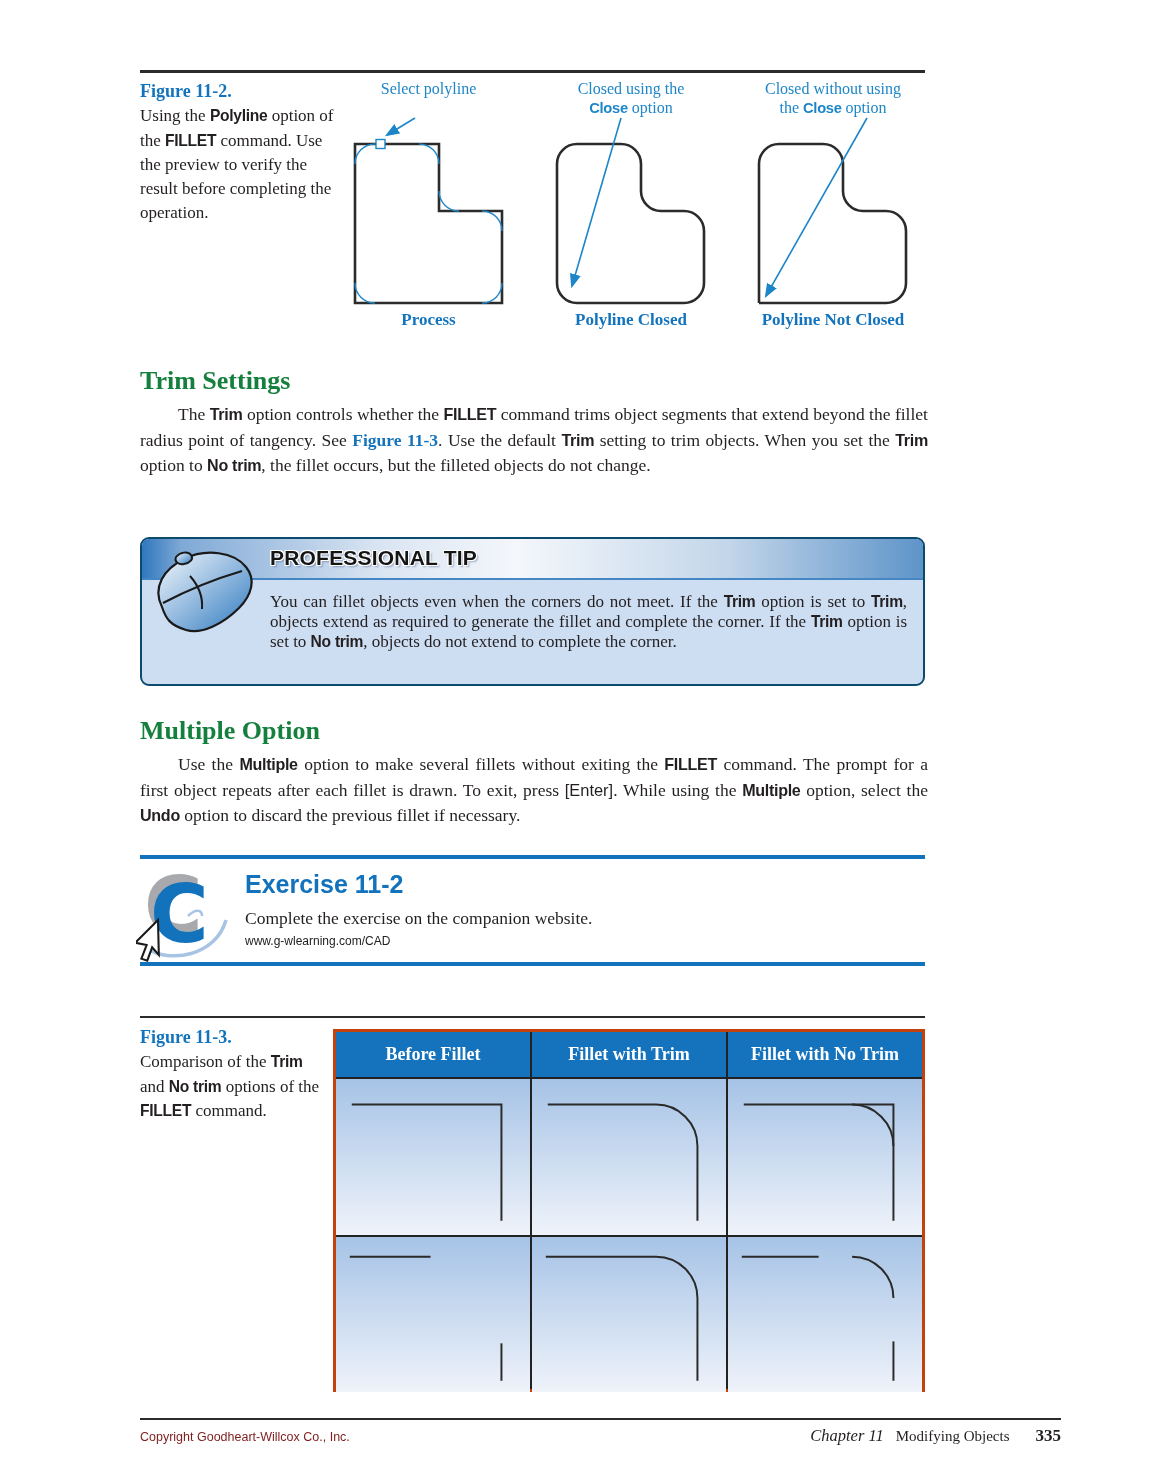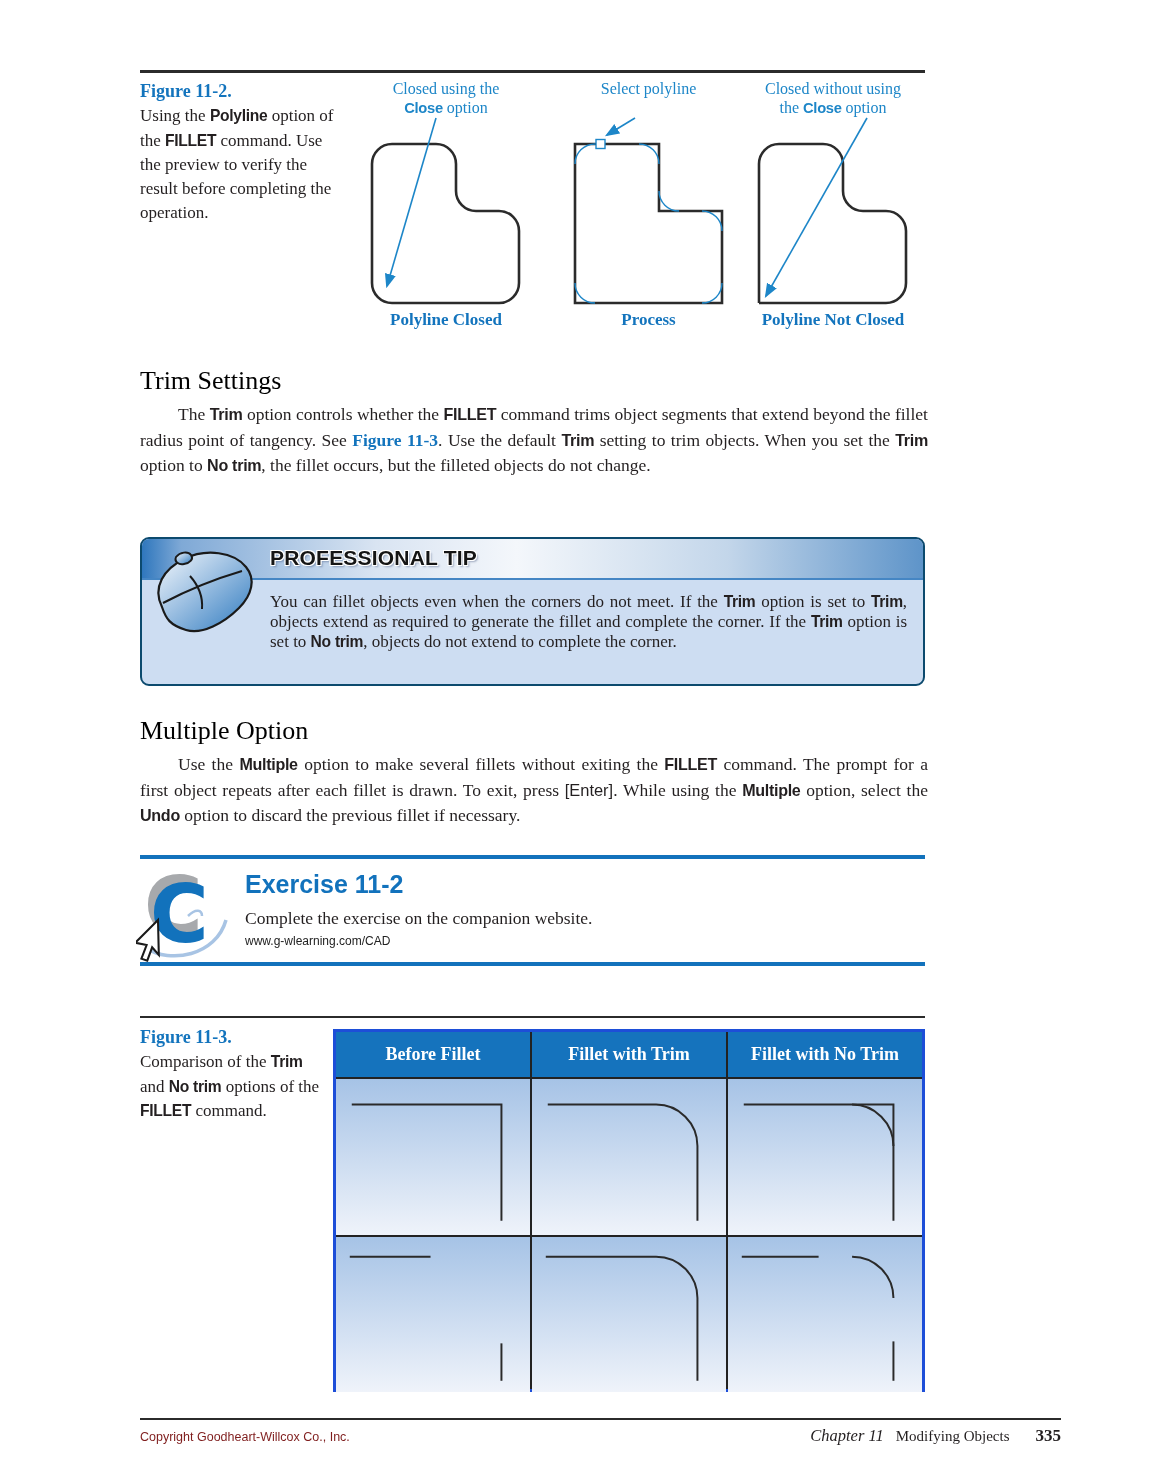--- a/index.html
+++ b/index.html
@@ -18,39 +18,39 @@
   .fig-title{color:#1374bd;font-weight:bold;font-size:18px;line-height:1.3;}
   .fig-caption{font-size:17px;line-height:1.42;margin-top:1px;}
 
   
   .figrow{display:flex;}
   .figcol{display:flex;flex-direction:column;align-items:center;}
   .figlabel{height:36px;font-size:16px;line-height:1.18;color:#1d86c8;text-align:center;}
   .figsub{margin-top:6px;font-weight:bold;color:#1374bd;font-size:17px;}
 
   
-  .h2{color:#000000;font-weight:normal;font-size:26px;}
+  .h2{color:#15803d;font-weight:bold;font-size:26px;}
   .para{font-size:17.5px;line-height:25.5px;text-align:justify;text-indent:38px;}
 
   
   .tipbox{border:2px solid #0c4a6e;border-radius:9px;background:#cdddf2;}
   .tipband{height:39px;border-radius:7px 7px 0 0;border-bottom:2px solid #4586c4;
     background:linear-gradient(90deg,#2f77bd 0%,#7fa9d6 5%,#d9e4f2 30%,#f4f7fb 48%,#c3d6ea 75%,#5e94c9 100%);}
   .tiptitle{position:absolute;left:128px;top:7px;font-family:"Liberation Sans",sans-serif;
     font-weight:bold;font-size:21px;color:#151515;letter-spacing:0.2px;
     text-shadow:-1px -1px 0 #fff,1px -1px 0 #fff,-1px 1px 0 #fff,1px 1px 0 #fff,2px 2px 2px rgba(20,40,90,.35);}
   .tiptext{position:absolute;left:128px;right:16px;top:53px;font-size:17px;line-height:20px;text-align:justify;}
 
   
   .ex-title{font-family:"Liberation Sans",sans-serif;font-weight:bold;font-size:25px;color:#1272bc;}
   .ex-body{font-size:17.5px;}
   .ex-url{font-family:"Liberation Sans",sans-serif;font-size:12px;color:#222;text-align:right;}
 
   
-  .cmp-table{border:3px solid #1d4ed8;display:grid;grid-template-rows:45px 1fr 1fr;background:#222;grid-gap:2px;}
+  .cmp-table{border:3px solid #c2410c;display:grid;grid-template-rows:45px 1fr 1fr;background:#222;grid-gap:2px;}
   .cmp-row{display:grid;grid-template-columns:1fr 1fr 1fr;grid-gap:2px;}
   .cmp-th{background:#1573bd;color:#fff;font-weight:bold;font-size:18px;
     display:flex;align-items:center;justify-content:center;}
   .cmp-td{background:linear-gradient(#a6c3e6,#eff3fa);}
   .cmp-td svg{display:block;width:100%;height:100%;}
 
   
   .foot{display:flex;justify-content:space-between;align-items:baseline;}
   .foot-left{font-family:"Liberation Sans",sans-serif;font-size:12.5px;color:#7f1d1d;}
   .foot-chapter{font-style:italic;font-size:16.5px;}
@@ -61,36 +61,20 @@
 <body>
 
 <div id="page">
 
   <div class="abs rule" style="left:140px;top:70px;width:785px;height:3px;"></div>
 
   <div class="abs figrow" style="left:140px;top:80px;width:785px;height:268px;">
     <div style="width:196px;flex:none;">
       <div class="fig-title">Figure 11-2.</div>
       <div class="fig-caption"><span>Using the </span><span class="kw">Polyline</span><span> option of the </span><span class="kw">FILLET</span><span> command. Use the preview to verify the result before completing the operation.</span></div>
-    </div>
-
-    <div class="figcol" style="flex:0 0 220px;">
-      <div class="figlabel"><span>Closed using the</span><br><span class="kw">Close</span><span> option</span></div>
-      <svg width="148" height="188" viewBox="0 0 148 188" style="overflow:visible">
-        <defs>
-            <marker id="m2" markerWidth="9" markerHeight="8" refX="7.5" refY="3.5" orient="auto">
-              <path d="M0,0 L9,3.5 L0,7 Z" fill="#1d86c8"></path>
-            </marker>
-          </defs>
-        <g transform="translate(0,28)">
-          <path d="M20,0 H64 A20,20 0 0 1 84,20 V47 A20,20 0 0 0 104,67 H127 A20,20 0 0 1 147,87 V139 A20,20 0 0 1 127,159 H20 A20,20 0 0 1 0,139 V20 A20,20 0 0 1 20,0 Z" fill="none" stroke="#2b2b2b" stroke-width="2.6"></path>
-        </g>
-        <line x1="64" y1="2" x2="15" y2="170" stroke="#1d86c8" stroke-width="1.6" marker-end="url(#m2)"></line>
-      </svg>
-      <div class="figsub">Polyline Closed</div>
     </div>
 
     <div class="figcol" style="flex:0 0 185px;">
       <div class="figlabel"><span>Select polyline</span></div>
       <svg width="148" height="188" viewBox="0 0 148 188" style="overflow:visible">
         <defs>
             <marker id="m1" markerWidth="9" markerHeight="8" refX="7.5" refY="3.5" orient="auto">
               <path d="M0,0 L9,3.5 L0,7 Z" fill="#1d86c8"></path>
             </marker>
           </defs>
@@ -104,20 +88,36 @@
             <path d="M147,139 A20,20 0 0 1 127,159"></path>
             <path d="M20,159 A20,20 0 0 1 0,139"></path>
           </g>
           <rect x="21" y="-4.5" width="9" height="9" fill="#fff" stroke="#1d86c8" stroke-width="1.4"></rect>
         </g>
         <line x1="60" y1="2" x2="32" y2="19" stroke="#1d86c8" stroke-width="1.6" marker-end="url(#m1)"></line>
       </svg>
       <div class="figsub">Process</div>
     </div>
 
+    <div class="figcol" style="flex:0 0 220px;">
+      <div class="figlabel"><span>Closed using the</span><br><span class="kw">Close</span><span> option</span></div>
+      <svg width="148" height="188" viewBox="0 0 148 188" style="overflow:visible">
+        <defs>
+            <marker id="m2" markerWidth="9" markerHeight="8" refX="7.5" refY="3.5" orient="auto">
+              <path d="M0,0 L9,3.5 L0,7 Z" fill="#1d86c8"></path>
+            </marker>
+          </defs>
+        <g transform="translate(0,28)">
+          <path d="M20,0 H64 A20,20 0 0 1 84,20 V47 A20,20 0 0 0 104,67 H127 A20,20 0 0 1 147,87 V139 A20,20 0 0 1 127,159 H20 A20,20 0 0 1 0,139 V20 A20,20 0 0 1 20,0 Z" fill="none" stroke="#2b2b2b" stroke-width="2.6"></path>
+        </g>
+        <line x1="64" y1="2" x2="15" y2="170" stroke="#1d86c8" stroke-width="1.6" marker-end="url(#m2)"></line>
+      </svg>
+      <div class="figsub">Polyline Closed</div>
+    </div>
+
     <div class="figcol" style="flex:1;">
       <div class="figlabel"><span>Closed without using</span><br><span>the </span><span class="kw">Close</span><span> option</span></div>
       <svg width="148" height="188" viewBox="0 0 148 188" style="overflow:visible">
         <defs>
             <marker id="m3" markerWidth="9" markerHeight="8" refX="7.5" refY="3.5" orient="auto">
               <path d="M0,0 L9,3.5 L0,7 Z" fill="#1d86c8"></path>
             </marker>
           </defs>
         <g transform="translate(0,28)">
           <path d="M0,159 V20 A20,20 0 0 1 20,0 H64 A20,20 0 0 1 84,20 V47 A20,20 0 0 0 104,67 H127 A20,20 0 0 1 147,87 V139 A20,20 0 0 1 127,159 H0" fill="none" stroke="#2b2b2b" stroke-width="2.6"></path>

